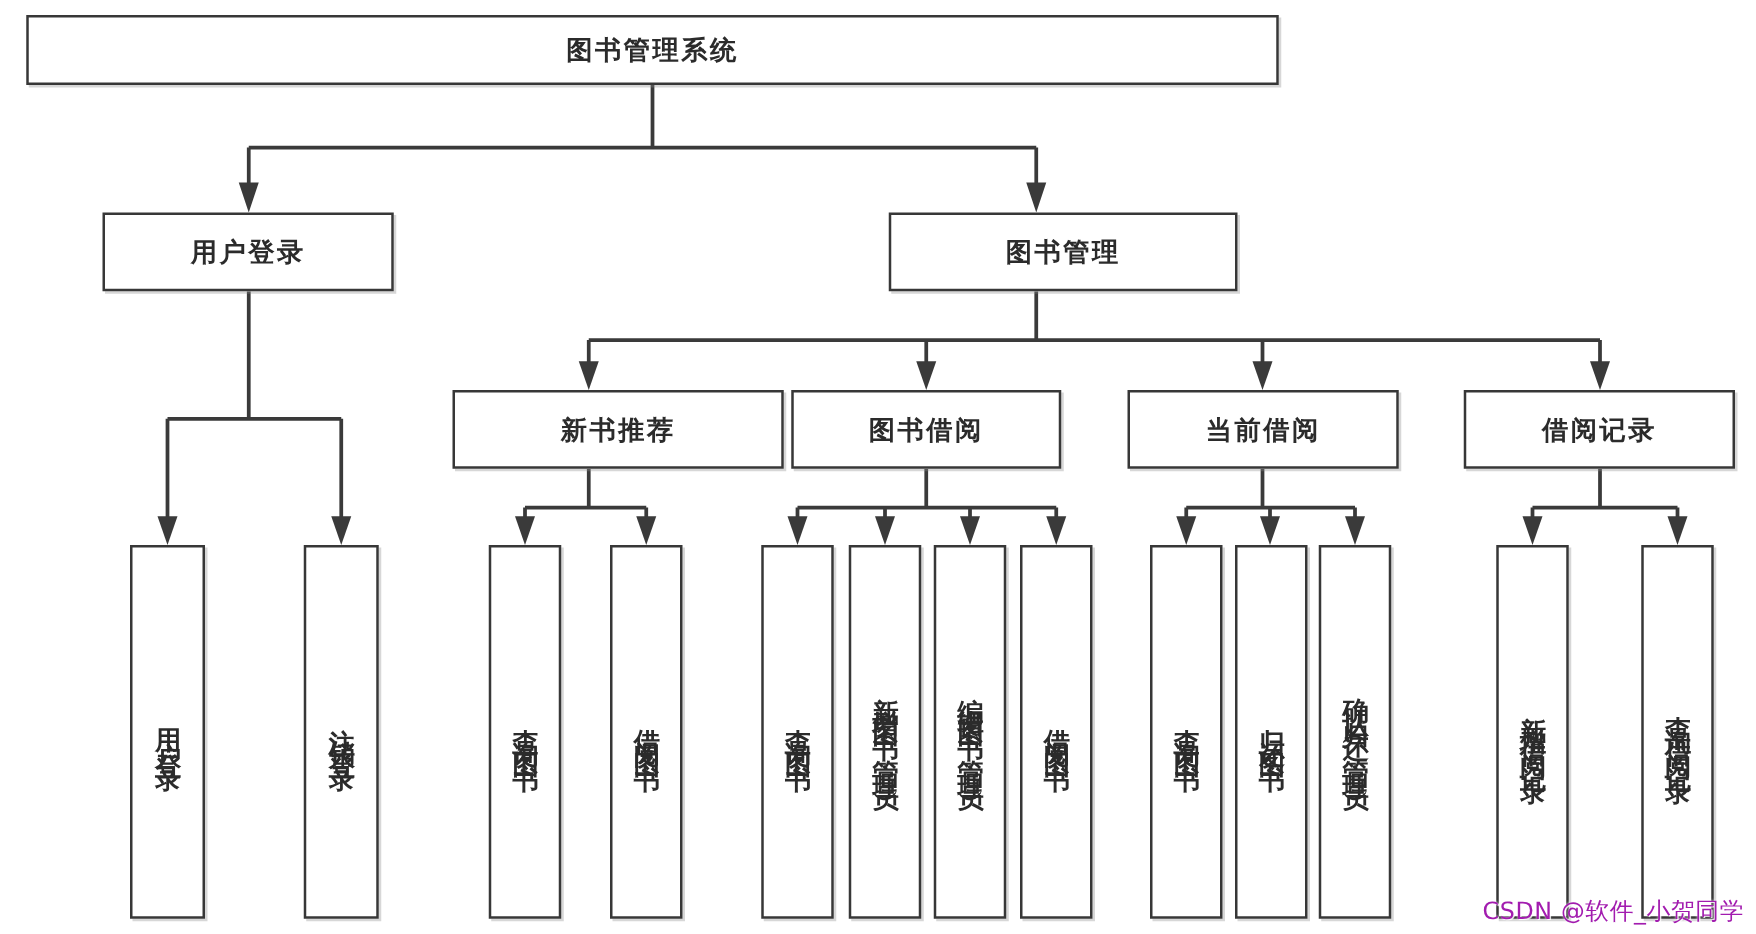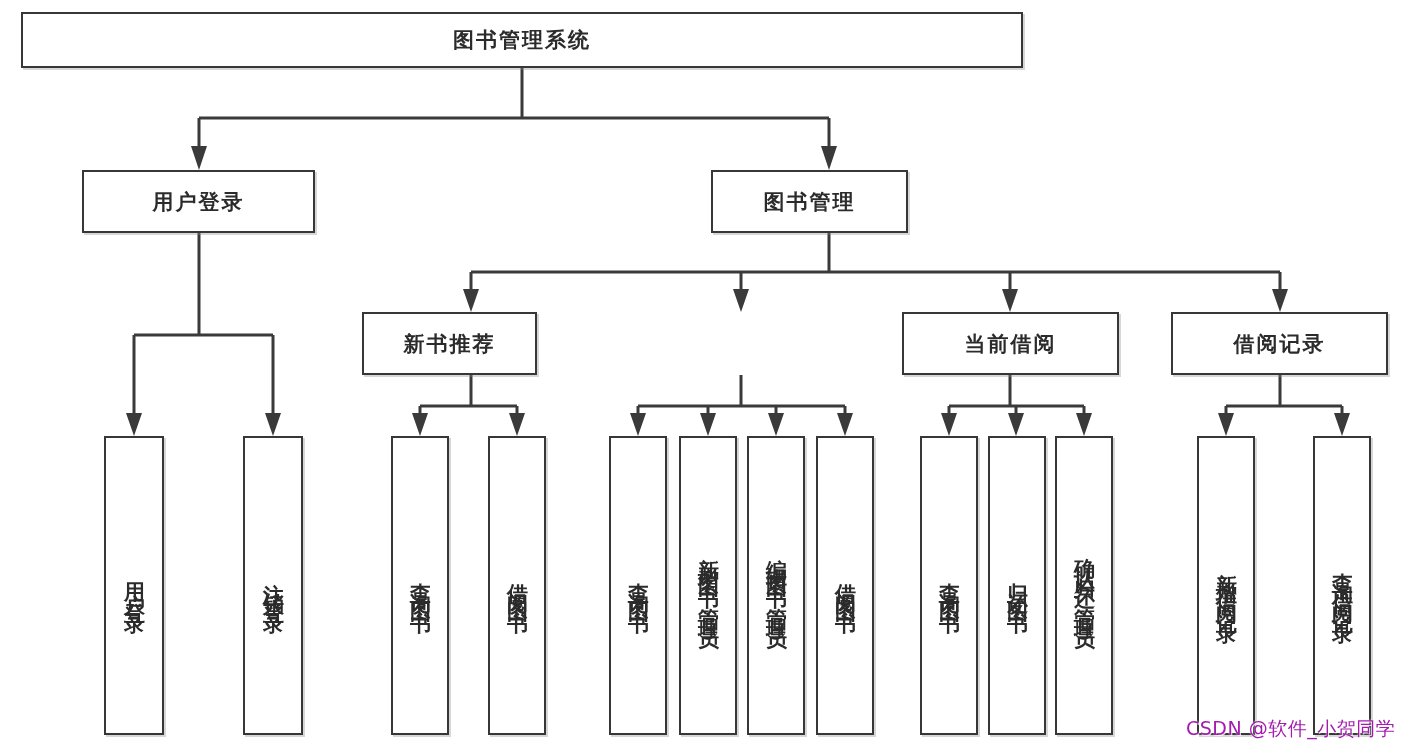--- a/index.html
+++ b/index.html
@@ -71,26 +71,29 @@
     </g>
   </svg>
 
   <div class="node node-h" style="left:21px; top:12px; width:1002px; height:56px;">
     <span>图书管理系统</span>
   </div>
 
   <div class="node node-h" style="left:82px; top:170px; width:233px; height:63px;">
     <span>用户登录</span>
   </div>
-  <div class="node node-h" style="left:711px; top:170px; width:197px; height:63px;">
+  <div class="node node-h" style="left:711px; top:170px; width:279px; height:63px;">
     <span>图书管理</span>
   </div>
 
-  <div class="node node-h" style="left:362px; top:312px; width:175px; height:63px;">
+  <div class="node node-h" style="left:362px; top:312px; width:265px; height:63px;">
     <span>新书推荐</span>
+  </div>
+  <div class="node node-h" style="left:633px; top:312px; width:216px; height:63px;">
+    <span>图书借阅</span>
   </div>
   <div class="node node-h" style="left:902px; top:312px; width:217px; height:63px;text-align:center;">
     <span>当前借阅</span>
   </div>
   <div class="node node-h" style="left:1171px; top:312px; width:217px; height:63px;">
     <span>借阅记录</span>
   </div>
 
   <div class="node node-v" style="left:104px; top:436px; width:60px; height:299px;">
     <span class="vt">用户登录</span>

